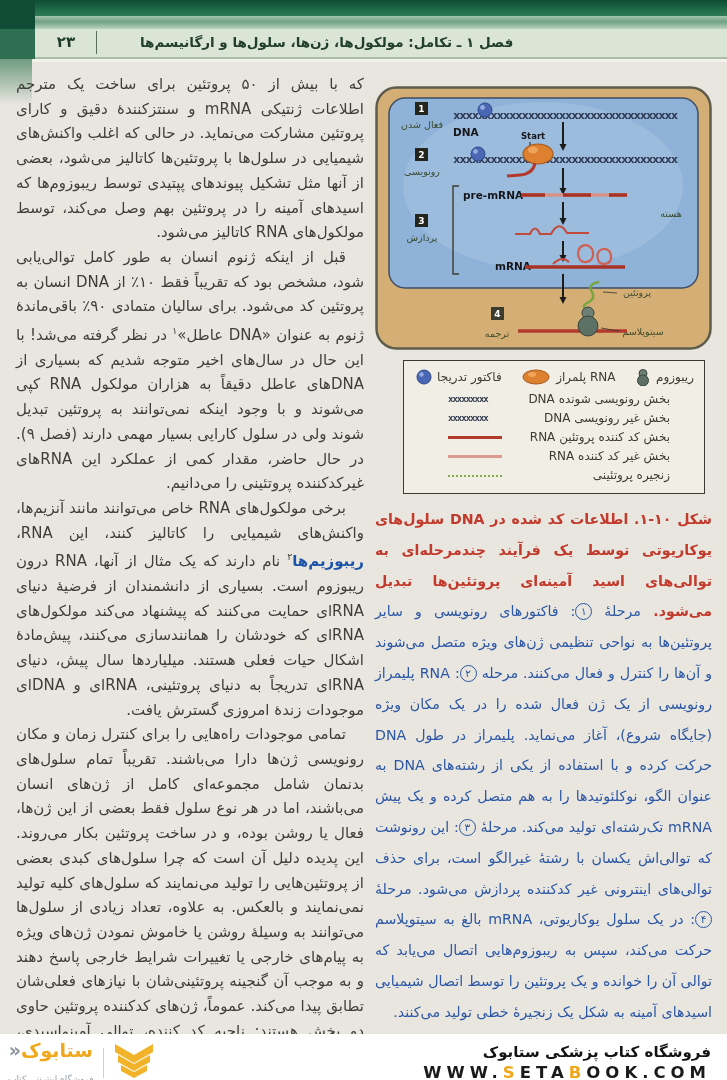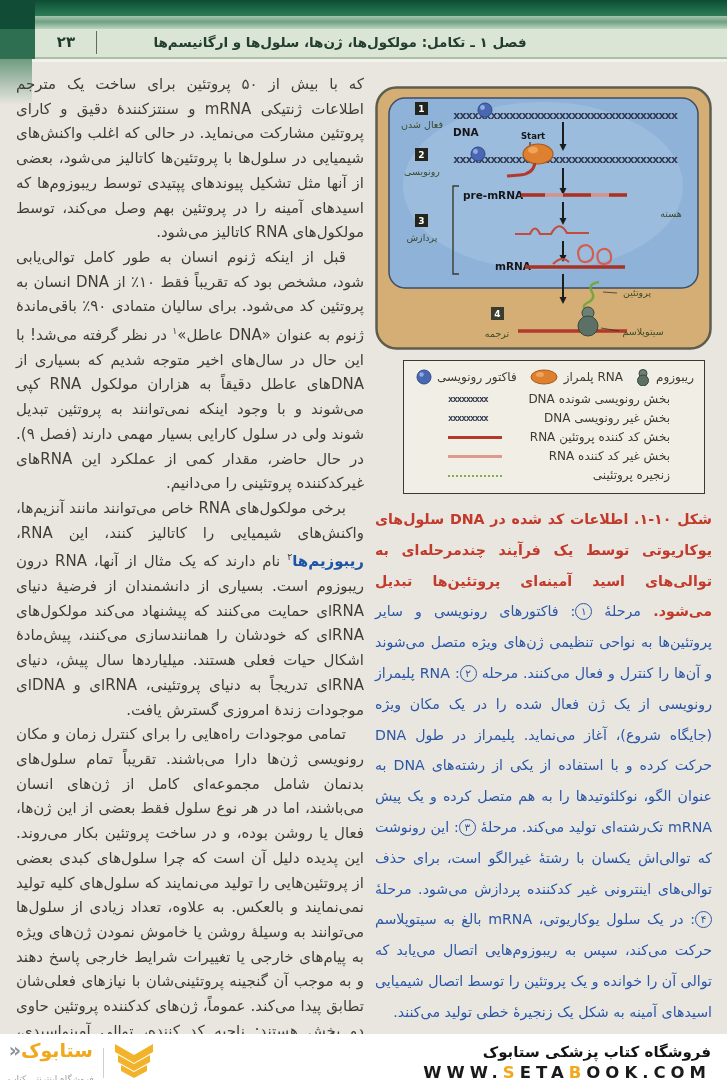--- a/index.html
+++ b/index.html
@@ -14,21 +14,21 @@
   .hdr-strip{position:absolute;top:29px;left:0;right:0;height:28px;background:#dbe5d6;
     border-bottom:2px solid #a9bfa6;}
   .hdr-edge{position:absolute;top:59px;left:0;right:0;height:3px;background:#f3f1e9;}
   .corner-top{position:absolute;top:0;left:0;width:35px;height:29px;background:#114d36;}
   .corner-mid{position:absolute;top:29px;left:0;width:35px;height:30px;background:#2e6f52;}
   .corner-low{position:absolute;top:59px;left:0;width:32px;height:46px;
     background:linear-gradient(180deg,#6f9c80,rgba(233,230,224,0));}
   .pgnum{position:absolute;top:33px;left:44px;width:44px;text-align:center;
     font-size:15px;font-weight:bold;color:#1c3a29;}
   .pgdiv{position:absolute;top:31px;left:96px;width:1px;height:23px;background:#5c6f5c;}
-  .chtitle{position:absolute;top:34px;left:140px;width:400px;text-align:center;direction:rtl;
+  .chtitle{position:absolute;top:34px;left:140px;width:400px;text-align:left;direction:rtl;
     font-size:13.5px;font-weight:bold;color:#223f2e;white-space:nowrap;}
 
   
   .col-l{position:absolute;left:16px;top:72px;width:348px;}
   .col-r{position:absolute;left:375px;top:86px;width:337px;}
   p.body{direction:rtl;text-align:justify;font-size:15px;line-height:24.7px;
     color:#403e39;margin:0;}
   p.indent{text-indent:18px;}
   .hl{color:#1d54a8;font-weight:bold;}
   .sup{vertical-align:super;font-size:0.62em;}
@@ -185,21 +185,21 @@
           </svg>
         </span>
         <span class="lg-item">
           <span>RNA پلمراز</span>
           <svg width="30" height="16">
             <ellipse cx="15" cy="8" rx="13" ry="7" fill="#dd8030" stroke="#a85c1d"></ellipse>
             <ellipse cx="11" cy="5.5" rx="4" ry="2.5" fill="#f2aa60" opacity="0.85"></ellipse>
           </svg>
         </span>
         <span class="lg-item">
-          <span>فاکتور رونویسی</span>
+          <span>فاکتور تدریجا</span>
           <svg width="16" height="16">
             <circle cx="8" cy="8" r="7" fill="#4a67b4" stroke="#2e4a8c"></circle>
             <circle cx="5.5" cy="5.5" r="2.2" fill="#93abde"></circle>
           </svg>
         </span>
       </div>
       <div class="lg-row">
         <span>بخش رونویسی شونده DNA</span>
         <span class="zz">xxxxxxxxx</span>
       </div>

